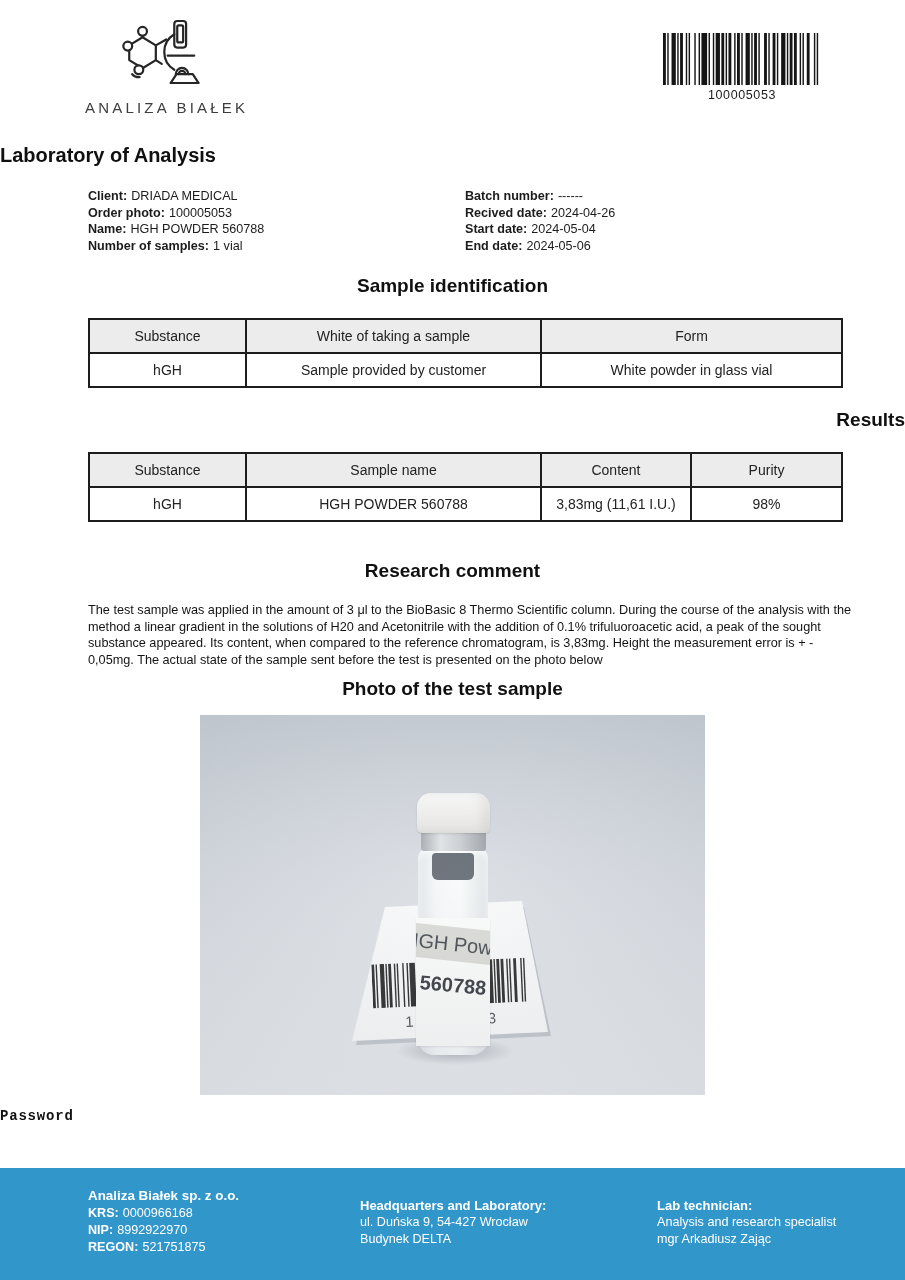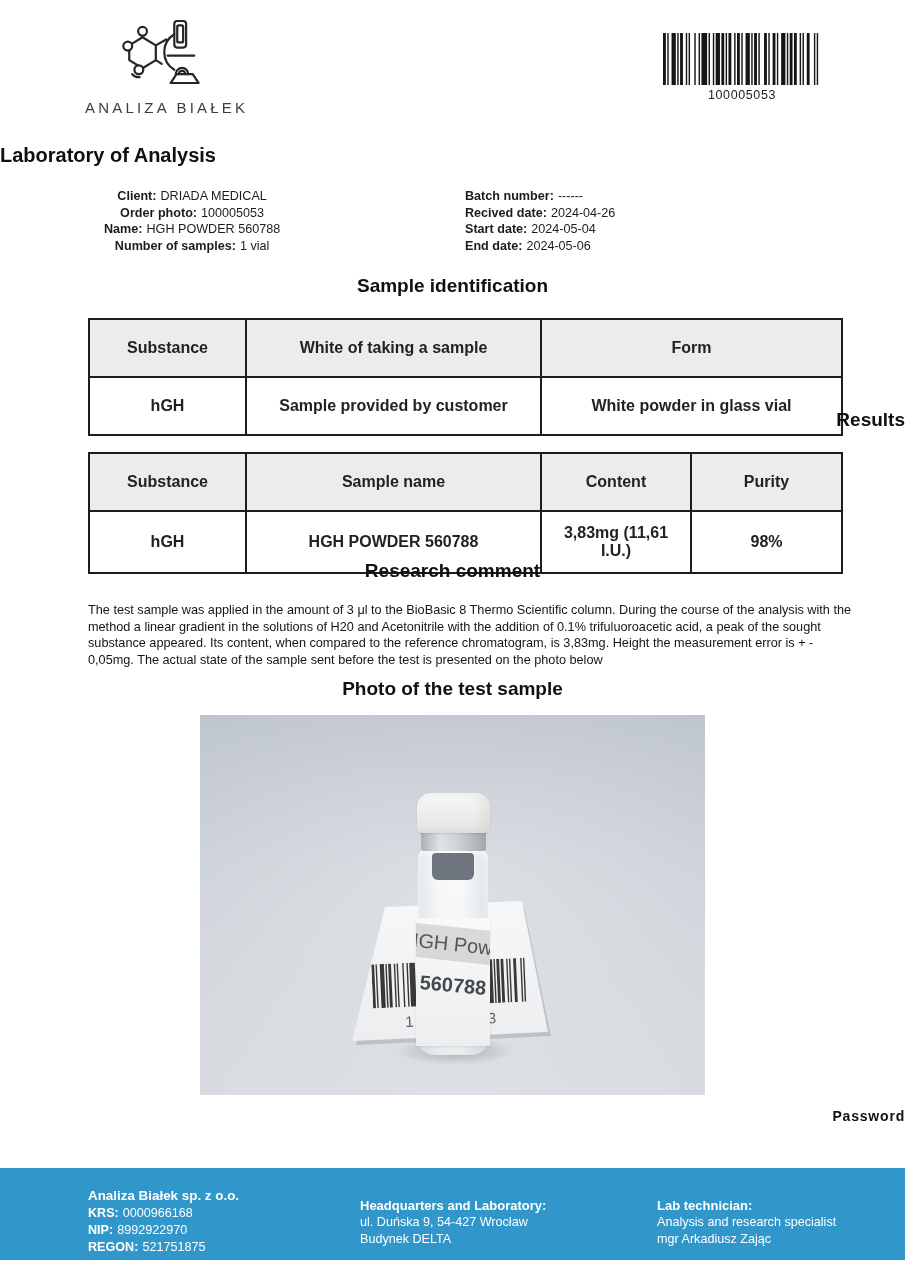--- a/index.html
+++ b/index.html
@@ -14,27 +14,27 @@
   .barcode-top svg{width:158px;height:52px;display:block;}
   .barcode-top .num{font-size:12.5px;margin-top:3px;letter-spacing:.6px;color:#1c1c1c;}
   
   .doc-title{position:absolute;top:144px;left:0;width:100%;text-align:left;
              font-size:20px;font-weight:bold;color:#101010;}
   .h2{position:absolute;left:0;width:100%;text-align:center;font-size:19px;font-weight:bold;color:#101010;}
   #h-si{top:275px;} #h-res{top:409px;text-align:right;} #h-rc{top:560px;} #h-photo{top:678px;}
   
   .info{position:absolute;left:88px;top:188px;width:760px;font-size:12.6px;line-height:16.6px;}
   .info-col{position:absolute;top:0;}
-  .info-col.left{left:16px;text-align:center;} .info-col.right{left:377px;}
+  .info-col.left{left:0;} .info-col.right{left:377px;}
   .info-row b{margin-right:4px;}
   
   table{position:absolute;left:88px;border-collapse:collapse;table-layout:fixed;width:753px;}
   #table-si{top:318px;} #table-res{top:452px;}
-  th,td{border:2px solid #1d1d1d;height:32px;text-align:center;font-size:16px;
-        font-weight:bold;padding:12px 6px;color:#222;}
+  th,td{border:2px solid #1d1d1d;height:32px;text-align:center;font-size:14px;
+        font-weight:normal;padding:0 6px;color:#222;}
   th{background:#ececec;}
   
   .rc-text{position:absolute;left:88px;top:602px;width:766px;font-size:12.7px;
            line-height:16.6px;color:#141414;}
   
   .photo{position:absolute;left:200px;top:715px;width:505px;height:380px;overflow:hidden;
          background:linear-gradient(180deg,#c6ccd4 0%,#cfd4db 30%,#dde1e6 70%,#e9ebee 100%);}
   .photo::after{content:"";position:absolute;inset:0;pointer-events:none;
          background:radial-gradient(120% 95% at 50% 42%,rgba(255,255,255,.20),rgba(80,92,108,.16));}
   .card-svg{position:absolute;inset:0;width:505px;height:380px;}
@@ -51,25 +51,25 @@
   .vial-stopper{position:absolute;left:14px;top:5px;width:42px;height:27px;background:#4b545e;
          border-radius:4px 4px 6px 6px;}
   .vial-label{position:absolute;left:-2px;top:70px;width:74px;height:128px;background:#fafbfa;
          overflow:hidden;box-shadow:0 1px 2px rgba(0,0,0,.10);}
   .label-strip{position:absolute;left:-10px;top:9px;width:96px;height:34px;background:#d6d6d2;
          transform:rotate(6deg);display:flex;align-items:center;justify-content:center;}
   .label-strip span{font-size:20px;color:#2e343b;white-space:nowrap;}
   .label-num{position:absolute;left:0;top:56px;width:74px;text-align:center;font-size:20px;
          font-weight:bold;color:#23272e;transform:rotate(5deg);white-space:nowrap;}
   
-  .password{position:absolute;top:1108px;left:0;width:100%;text-align:right;}
+  .password{position:absolute;top:1108px;left:0;width:100%;text-align:left;font-family:Liberation Mono, monospace;}
   .password .label{font-weight:bold;font-size:14px;letter-spacing:.8px;color:#111;}
   .password .value{margin-top:9px;font-size:13px;letter-spacing:.4px;color:#222;}
   
-  .footer{position:absolute;left:0;top:1168px;width:905px;height:92px;background:#3196c9;color:#fff;}
+  .footer{position:absolute;left:0;top:1168px;width:905px;height:112px;background:#3196c9;color:#fff;}
   .f-col{position:absolute;font-size:12.6px;line-height:17px;}
   .f1{left:88px;top:19px;} .f2{left:360px;top:29px;} .f3{left:657px;top:29px;}
   .f-title{font-weight:bold;font-size:13px;}
   .f1 .f-title{font-size:13.4px;margin-bottom:1px;}
   .f-row b{margin-right:4px;}
 </style>
 </head>
 <body>
 
 <div class="page">

